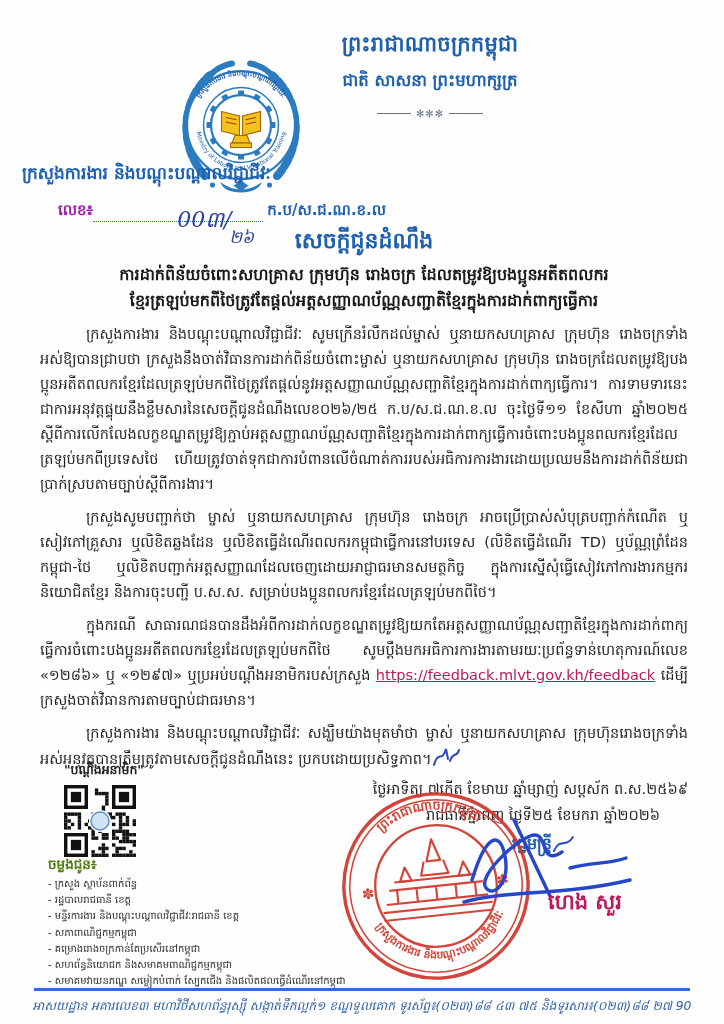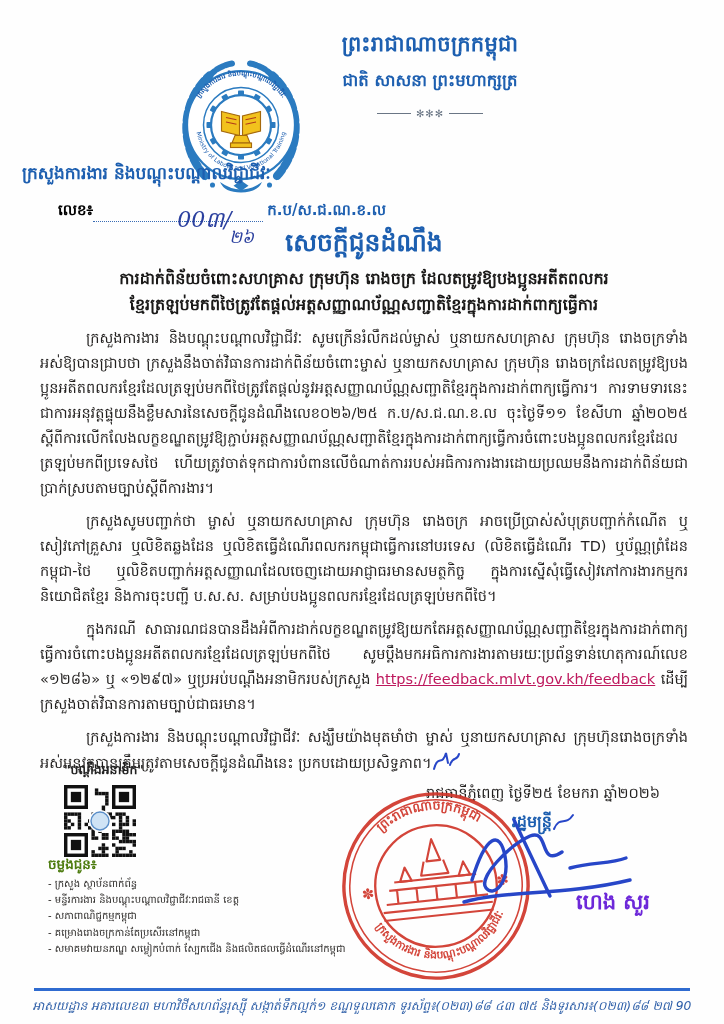--- a/index.html
+++ b/index.html
@@ -14,44 +14,44 @@
   .emblem{position:absolute;left:148px;top:50px;width:186px;height:150px;}
   .kingdom-block{position:absolute;left:300px;top:30px;width:260px;text-align:center;}
   .kingdom-title{font-size:21px;font-weight:700;color:#1d5fb0;letter-spacing:.3px;}
   .motto{font-size:16.5px;font-weight:700;color:#1d5fb0;margin-top:9px;}
   .orn{margin-top:14px;display:flex;align-items:center;justify-content:center;gap:5px;color:#5b6a7a;}
   .orn .bar{display:inline-block;width:34px;height:0;border-top:1.6px solid #6a7685;}
   .orn .mid{font-size:10px;letter-spacing:1px;color:#6a7685;}
   .ministry{position:absolute;left:22px;top:162px;font-size:17px;font-weight:700;color:#1d5fb0;}
   
   .num-row{position:absolute;left:58px;top:200px;width:560px;font-size:15px;font-weight:700;color:#1d5fb0;display:flex;align-items:flex-end;}
-  .num-label{color:#000000;}
+  .num-label{color:#a21caf;}
   .dots{display:inline-block;width:92px;border-bottom:1.8px dotted #3a6db5;height:14px;}
   .dots.short{width:78px;}
   .hand-num{position:relative;color:#2a3f9e;font-style:italic;font-weight:400;
     font-family:"DejaVu Serif","Liberation Serif",serif;}
   .hand-top{position:absolute;left:-86px;top:-16px;font-size:22px;white-space:nowrap;}
   .hand-bottom{position:absolute;left:-34px;top:4px;font-size:17px;}
   .num-suffix{margin-left:4px;}
   
   .doc-body{position:absolute;left:40px;top:227px;width:648px;}
-  .doc-type{text-align:center;font-size:25px;font-weight:700;color:#1d5fb0;}
+  .doc-type{text-align:center;font-size:22px;font-weight:700;color:#1d5fb0;}
   .about{text-align:center;font-size:16px;font-weight:700;color:#211f1e;margin-top:4px;}
   .doc-title{text-align:center;font-size:16px;font-weight:700;line-height:1.62;margin-top:3px;color:#1a1918;}
   .paras{margin-top:8px;}
   .paras p{margin:8px 0 8px;font-size:14.5px;line-height:25px;text-align:justify;text-indent:46px;}
   .doc-link{color:#be185d;text-decoration:underline;word-break:break-all;}
   .ink-mark{display:inline-block;vertical-align:-4px;}
   .date-lunar{text-align:right;font-size:14.5px;margin-top:2px;}
   .date-greg{text-align:right;font-size:14.5px;padding-right:28px;margin-top:5px;}
   .minister{{}text-align:right;font-size:16px;font-weight:700;color:#1d5fb0;padding-right:112px;margin-top:6px;}
   
   .stamp{position:absolute;left:338px;top:788px;width:196px;height:196px;transform:rotate(-6deg);opacity:.92;}
   .signature{position:absolute;left:452px;top:806px;width:196px;height:112px;}
-  .signer{position:absolute;left:528px;top:888px;width:170px;text-align:center;font-size:21px;font-weight:700;color:#6d28d9;}
+  .signer{position:absolute;left:500px;top:888px;width:170px;text-align:center;font-size:21px;font-weight:700;color:#be185d;}
   
   .qr-block{position:absolute;left:64px;top:762px;}
   .qr-label{font-size:12.5px;font-weight:700;color:#222;}
   .qr-box{margin-top:5px;width:72px;height:72px;}
   .cc{position:absolute;left:48px;top:856px;width:420px;}
   .cc-head{font-size:13.5px;font-weight:700;color:#4d7c0f;}
   .cc-item{font-size:10px;line-height:1.62;color:#2a2826;}
   
   .footer-line{position:absolute;left:34px;right:34px;top:988px;border-top:3.5px solid #2f6bd0;}
   .footer-text{position:absolute;left:20px;right:20px;top:998px;text-align:center;
@@ -150,20 +150,21 @@
       <div>ខ្មែរត្រឡប់មកពីថៃត្រូវតែផ្ដល់អត្តសញ្ញាណប័ណ្ណសញ្ជាតិខ្មែរក្នុងការដាក់ពាក្យធ្វើការ</div>
     </div>
     <div class="paras">
       <p><span>ក្រសួងការងារ និងបណ្ដុះបណ្ដាលវិជ្ជាជីវៈ សូមក្រើនរំលឹកដល់ម្ចាស់ ឬនាយកសហគ្រាស ក្រុមហ៊ុន រោងចក្រទាំងអស់ឱ្យបានជ្រាបថា ក្រសួងនឹងចាត់វិធានការដាក់ពិន័យចំពោះម្ចាស់ ឬនាយកសហគ្រាស ក្រុមហ៊ុន រោងចក្រដែលតម្រូវឱ្យបងប្អូនអតីតពលករខ្មែរដែលត្រឡប់មកពីថៃត្រូវតែផ្ដល់នូវអត្តសញ្ញាណប័ណ្ណសញ្ជាតិខ្មែរក្នុងការដាក់ពាក្យធ្វើការ។ ការទាមទារនេះ ជាការអនុវត្តផ្ទុយនឹងខ្លឹមសារនៃសេចក្តីជូនដំណឹងលេខ០២៦/២៥ ក.ប/ស.ជ.ណ.ខ.ល ចុះថ្ងៃទី១១ ខែសីហា ឆ្នាំ២០២៥ ស្តីពីការលើកលែងលក្ខខណ្ឌតម្រូវឱ្យភ្ជាប់អត្តសញ្ញាណប័ណ្ណសញ្ជាតិខ្មែរក្នុងការដាក់ពាក្យធ្វើការចំពោះបងប្អូនពលករខ្មែរដែលត្រឡប់មកពីប្រទេសថៃ ហើយត្រូវចាត់ទុកជាការបំពានលើចំណាត់ការរបស់អធិការការងារដោយប្រឈមនឹងការដាក់ពិន័យជាប្រាក់ស្របតាមច្បាប់ស្តីពីការងារ។</span></p>
       <p><span>ក្រសួងសូមបញ្ជាក់ថា ម្ចាស់ ឬនាយកសហគ្រាស ក្រុមហ៊ុន រោងចក្រ អាចប្រើប្រាស់សំបុត្របញ្ជាក់កំណើត ឬសៀវភៅគ្រួសារ ឬលិខិតឆ្លងដែន ឬលិខិតធ្វើដំណើរពលករកម្ពុជាធ្វើការនៅបរទេស (លិខិតធ្វើដំណើរ TD) ឬប័ណ្ណព្រំដែនកម្ពុជា-ថៃ ឬលិខិតបញ្ជាក់អត្តសញ្ញាណដែលចេញដោយអាជ្ញាធរមានសមត្ថកិច្ច ក្នុងការស្នើសុំធ្វើសៀវភៅការងារកម្មករនិយោជិតខ្មែរ និងការចុះបញ្ជី ប.ស.ស. សម្រាប់បងប្អូនពលករខ្មែរដែលត្រឡប់មកពីថៃ។</span></p>
       <p><span>ក្នុងករណី សាធារណជនបានដឹងអំពីការដាក់លក្ខខណ្ឌតម្រូវឱ្យយកតែអត្តសញ្ញាណប័ណ្ណសញ្ជាតិខ្មែរក្នុងការដាក់ពាក្យធ្វើការចំពោះបងប្អូនអតីតពលករខ្មែរដែលត្រឡប់មកពីថៃ សូមប្ដឹងមកអធិការការងារតាមរយៈប្រព័ន្ធទាន់ហេតុការណ៍លេខ «១២៨៦» ឬ «១២៩៧» ឬប្រអប់បណ្ដឹងអនាមិករបស់ក្រសួង </span><a class="doc-link" href="#">https://feedback.mlvt.gov.kh/feedback</a><span> ដើម្បីក្រសួងចាត់វិធានការតាមច្បាប់ជាធរមាន។</span></p>
       <p><span>ក្រសួងការងារ និងបណ្ដុះបណ្ដាលវិជ្ជាជីវៈ សង្ឃឹមយ៉ាងមុតមាំថា ម្ចាស់ ឬនាយកសហគ្រាស ក្រុមហ៊ុនរោងចក្រទាំងអស់អនុវត្តបានត្រឹមត្រូវតាមសេចក្តីជូនដំណឹងនេះ ប្រកបដោយប្រសិទ្ធភាព។</span><svg class="ink-mark" width="30" height="22" viewBox="0 0 30 22">
             <path d="M3,19 C7,4 11,17 15,3 L17,13 M19,15 C22,5 26,12 28,4" stroke="#2746c8" stroke-width="2" fill="none" stroke-linecap="round"></path>
           </svg></p>
     </div>
+    <div class="date-lunar">ថ្ងៃអាទិត្យ ៧កើត ខែមាឃ ឆ្នាំម្សាញ់ សប្ដស័ក ព.ស.២៥៦៩</div>
     <div class="date-greg">រាជធានីភ្នំពេញ ថ្ងៃទី២៥ ខែមករា ឆ្នាំ២០២៦</div>
     <div class="minister">
       <span>រដ្ឋមន្ត្រី</span><svg class="ink-mark" width="24" height="18" viewBox="0 0 24 18">
           <path d="M2,16 C8,2 13,14 21,2" stroke="#2746c8" stroke-width="2" fill="none" stroke-linecap="round"></path>
         </svg>
     </div>
   </div>
 
   <svg class="stamp" viewBox="0 0 200 200">
     <defs>
@@ -327,22 +328,24 @@
         <rect x="3.4285714285714284" y="51.42857142857142" width="17.142857142857142" height="17.142857142857142" fill="#fff"></rect>
         <rect x="6.857142857142857" y="54.857142857142854" width="10.285714285714285" height="10.285714285714285" fill="#111"></rect>
         <circle cx="36" cy="36" r="11" fill="#fff"></circle>
         <circle cx="36" cy="36" r="9" fill="#cfe3f5" stroke="#5b8fc9" stroke-width="1.4"></circle>
       </svg>
   </div>
 
   <div class="cc">
     <div class="cc-head">ចម្លងជូន៖</div>
     <div class="cc-item">- ក្រសួង ស្ថាប័នពាក់ព័ន្ធ</div>
+    <div class="cc-item">- រដ្ឋបាលរាជធានី ខេត្ត</div>
     <div class="cc-item">- មន្ទីរការងារ និងបណ្ដុះបណ្ដាលវិជ្ជាជីវៈរាជធានី ខេត្ត</div>
     <div class="cc-item">- សភាពាណិជ្ជកម្មកម្ពុជា</div>
     <div class="cc-item">- គម្រោងរោងចក្រកាន់តែប្រសើរនៅកម្ពុជា</div>
+    <div class="cc-item">- សហព័ន្ធនិយោជក និងសមាគមពាណិជ្ជកម្មកម្ពុជា</div>
     <div class="cc-item">- សមាគមវាយនភណ្ឌ សម្លៀកបំពាក់ ស្បែកជើង និងផលិតផលធ្វើដំណើរនៅកម្ពុជា</div>
   </div>
 
   <div class="footer-line"></div>
   <div class="footer-text">អាសយដ្ឋាន អគារលេខ៣ មហាវិថីសហព័ន្ធរុស្ស៊ី សង្កាត់ទឹកល្អក់១ ខណ្ឌទួលគោក ទូរស័ព្ទ៖(០២៣)៨៨ ៤៣ ៧៥ និងទូរសារ៖(០២៣)៨៨ ២៧ 90</div>
 
 </div>
 
 </body></html>

